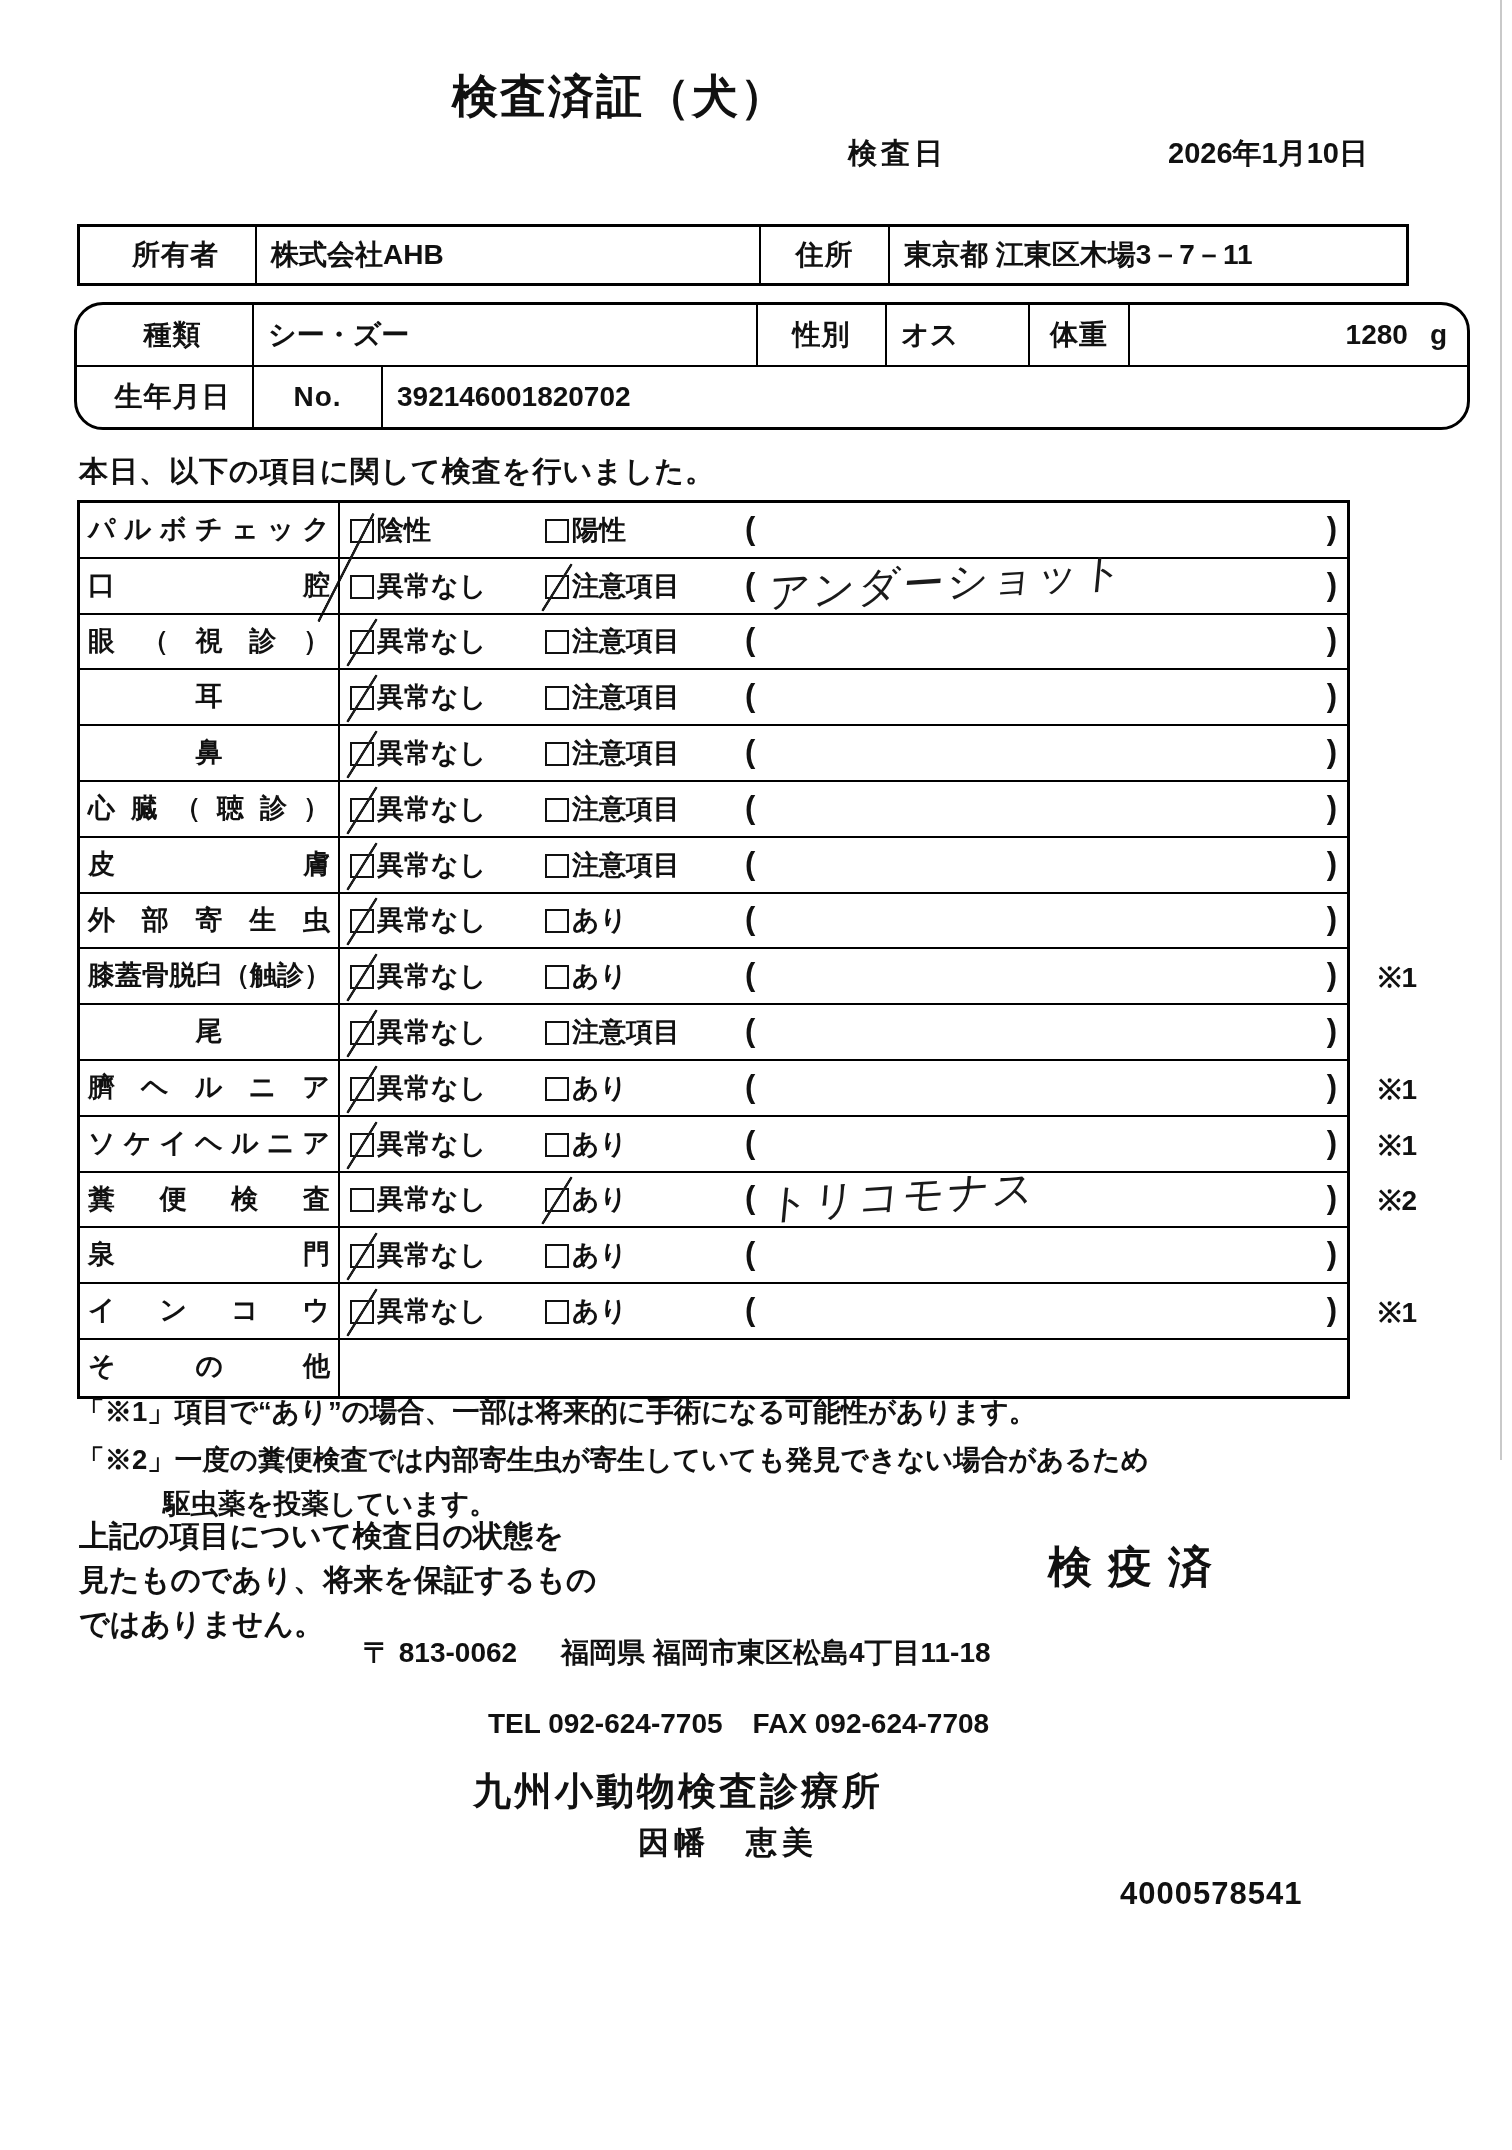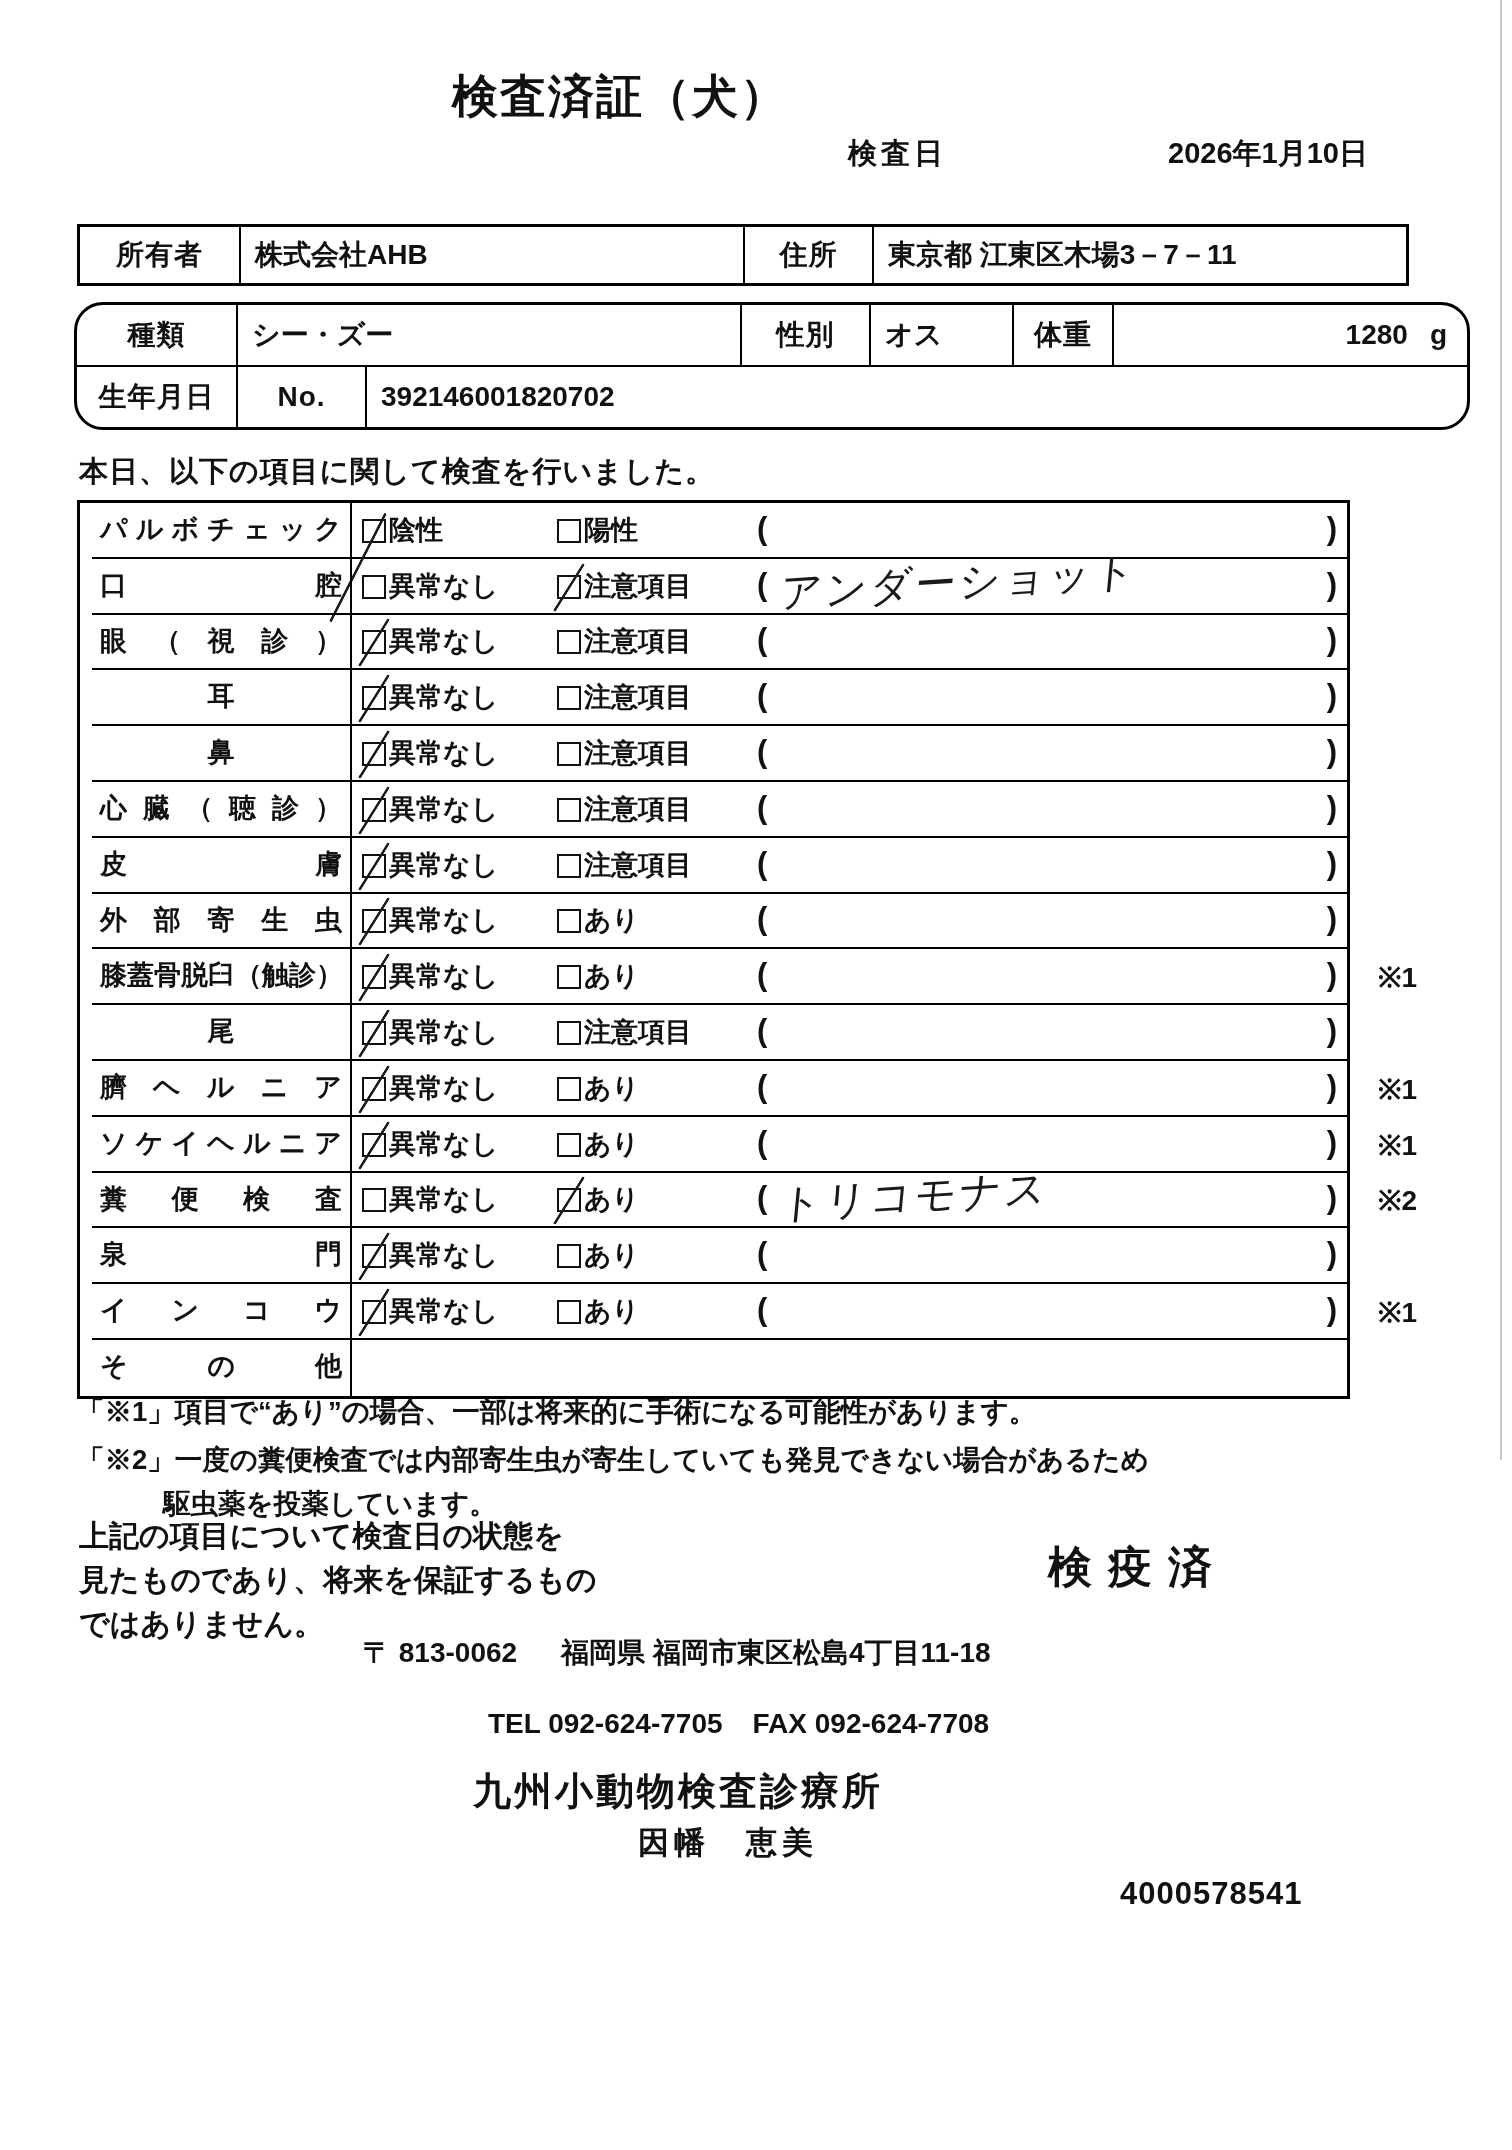--- a/index.html
+++ b/index.html
@@ -7,37 +7,37 @@
     position:relative;width:1512px;height:2150px;background:#ffffff;
     color:#111;font-family:"Liberation Sans",sans-serif;overflow:hidden;
   }
   .abs{position:absolute;}
   .doc-title{left:0;top:66px;width:1240px;text-align:center;font-size:46px;font-weight:700;letter-spacing:2px;}
   .date-label{left:848px;top:134px;font-size:29px;font-weight:600;letter-spacing:4px;}
   .date-value{left:1168px;top:134px;font-size:29px;font-weight:600;}
 
   
   .itbl{border:3px solid #000;box-sizing:border-box;display:flex;flex-direction:column;background:#fff;}
-  .itbl .r{display:flex;height:60px;}
+  .itbl .r{display:flex;height:60px;padding-left:16px;}
   .itbl .r + .r{border-top:2.5px solid #000;}
   .itbl .c{box-sizing:border-box;display:flex;align-items:center;font-size:28px;font-weight:600;white-space:nowrap;overflow:visible;}
   .itbl .c + .c{border-left:2.5px solid #000;}
   .itbl .lab{justify-content:center;letter-spacing:1px;}
   .itbl .val{padding-left:14px;}
   .t1{left:77px;top:224px;width:1332px;}
   .t1 .r{height:56px;}
   .t2{left:74px;top:302px;width:1396px;border-radius:29px;}
   .w-owner-l{width:159px;} .w-owner-v{width:504px;} .w-addr-l{width:129px;} .w-addr-v{flex:1;}
   .w-sex-v{width:143px;} .w-wt-l{width:100px;}
   .wt-cell{flex:1;justify-content:flex-end;padding-right:20px;gap:22px;}
 
   .intro{left:79px;top:452px;font-size:29px;font-weight:700;letter-spacing:1px;}
 
   
-  .insp{left:77px;top:500px;width:1273px;border:3px solid #000;box-sizing:border-box;background:#fff;padding-left:12px;}
+  .insp{left:77px;top:500px;width:1273px;border:3px solid #000;box-sizing:border-box;background:#fff;}
   .irow{position:relative;display:flex;height:55.8px;box-sizing:border-box;border-bottom:2.5px solid #000;}
   .irow:last-child{border-bottom:none;border-radius:21px;}
   .ilabel{width:260px;box-sizing:border-box;border-right:2.5px solid #000;padding:0 8px;
           font-size:27px;font-weight:600;line-height:53px;white-space:nowrap;
           text-align:justify;text-align-last:justify;overflow:hidden;}
   .ilabel.single{text-align:center;text-align-last:center;}
   .icell{position:relative;flex:1;}
   .opt{position:absolute;top:50%;transform:translateY(-50%);white-space:nowrap;font-size:27px;font-weight:600;}
   .opt.o1{left:10px;} .opt.o2{left:205px;}
   .cb{display:inline-block;position:relative;width:20px;height:20px;border:2.5px solid #111;vertical-align:-4px;margin-right:3px;}

